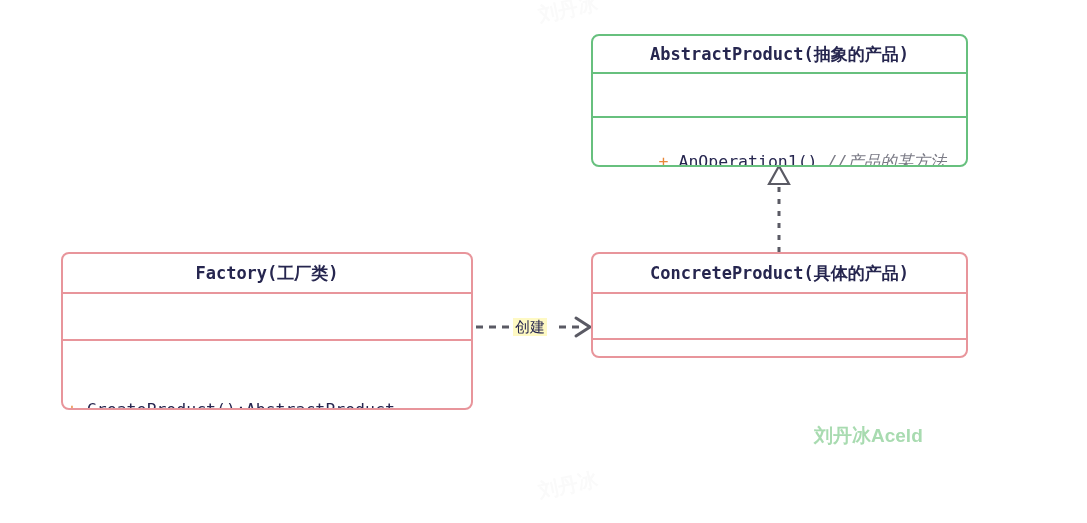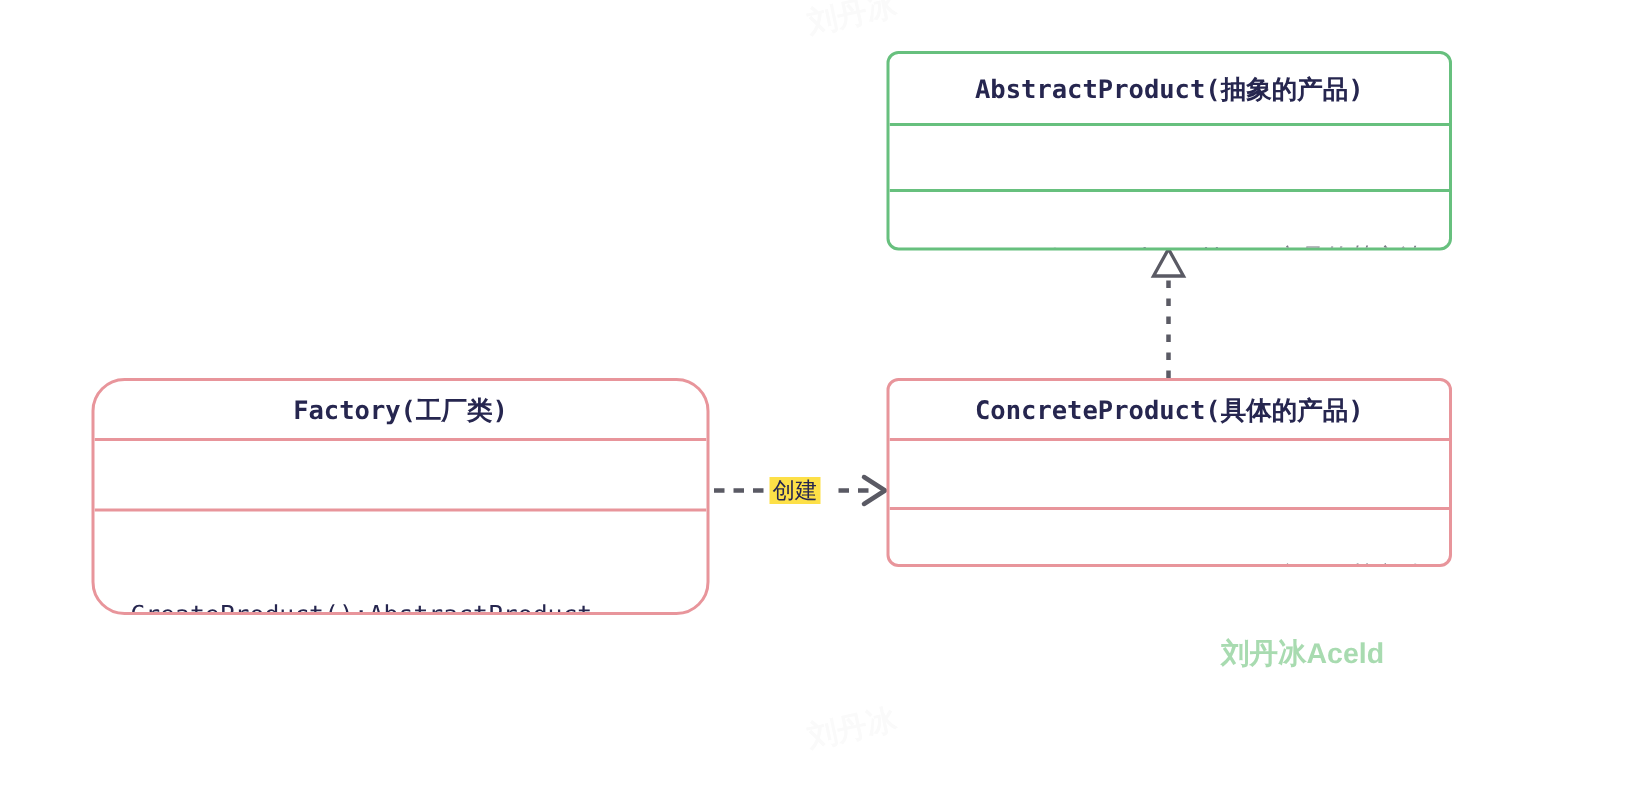--- a/index.html
+++ b/index.html
@@ -61,21 +61,21 @@
 
   .vis { color: #e8883a; }
   .mname { color: #26264f; }
   .comment { color: #7a7a85; font-style: italic; }
 
   
   .edge-label {
     position: absolute;
     font-size: 15px;
     color: #26264f;
-    background: #fde047;
+    background: #fef9c3;
     font-family: "DejaVu Sans", sans-serif;
     line-height: 18px;
     padding: 0 2px;
     white-space: nowrap;
   }
 
   
   .watermark-main {
     position: absolute;
     font-family: Liberation Sans, sans-serif;
@@ -115,37 +115,37 @@
     <g>
       <line x1="476" y1="327" x2="513" y2="327" stroke="#5a5a64" stroke-width="3" stroke-dasharray="7,6"></line>
       <line x1="559" y1="327" x2="580" y2="327" stroke="#5a5a64" stroke-width="3" stroke-dasharray="7,6"></line>
       <path d="M 576 318 L 590 327 L 576 336" fill="none" stroke="#5a5a64" stroke-width="3" stroke-linecap="round" stroke-linejoin="round"></path>
     </g>
   </svg>
 
   <div class="edge-label" style="left:513px; top:318px;">创建</div>
 
   <div class="uml-box green" style="left:591px; top:34px; width:377px; height:133px;">
-    <div class="uml-title" style="height:48px;">AbstractProduct(抽象的产品)</div>
+    <div class="uml-title" style="height:38px;">AbstractProduct(抽象的产品)</div>
     <div class="uml-attrs" style="height:44px;"></div>
     <div class="uml-methods" style="height:39px;">
       <span class="vis">+</span><span class="mname"> AnOperation1() </span><span class="comment">//产品的某方法</span>
     </div>
   </div>
 
-  <div class="uml-box pink" style="left:61px; top:252px; width:412px; height:158px;border-radius:22px;">
+  <div class="uml-box pink" style="left:61px; top:252px; width:412px; height:158px;">
     <div class="uml-title" style="height:40px;">Factory(工厂类)</div>
     <div class="uml-attrs" style="height:47px;"></div>
     <div class="uml-methods" style="height:67px; padding-left:4px;">
       <div><span class="vis">+</span><span class="mname"> CreateProduct():AbstractProduct</span></div>
       
     </div>
   </div>
 
-  <div class="uml-box pink" style="left:591px; top:252px; width:377px; height:126px;">
+  <div class="uml-box pink" style="left:591px; top:252px; width:377px; height:106px;">
     <div class="uml-title" style="height:40px;">ConcreteProduct(具体的产品)</div>
     <div class="uml-attrs" style="height:46px;"></div>
     <div class="uml-methods" style="height:36px;">
       <span class="vis">+</span><span class="mname"> AnOperation1() </span><span class="comment">//产品的某方法</span>
     </div>
   </div>
 
   <div class="watermark-main" style="left:814px; top:423px;">刘丹冰Aceld</div>
 
 </div>

